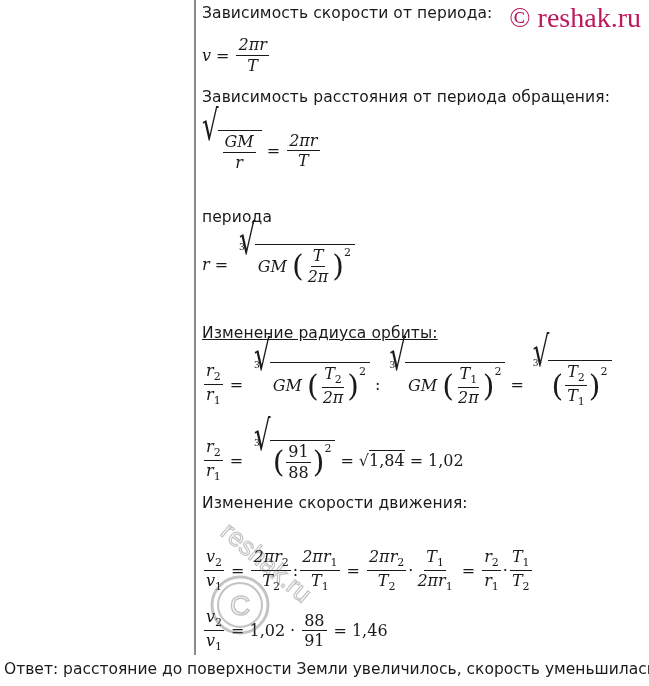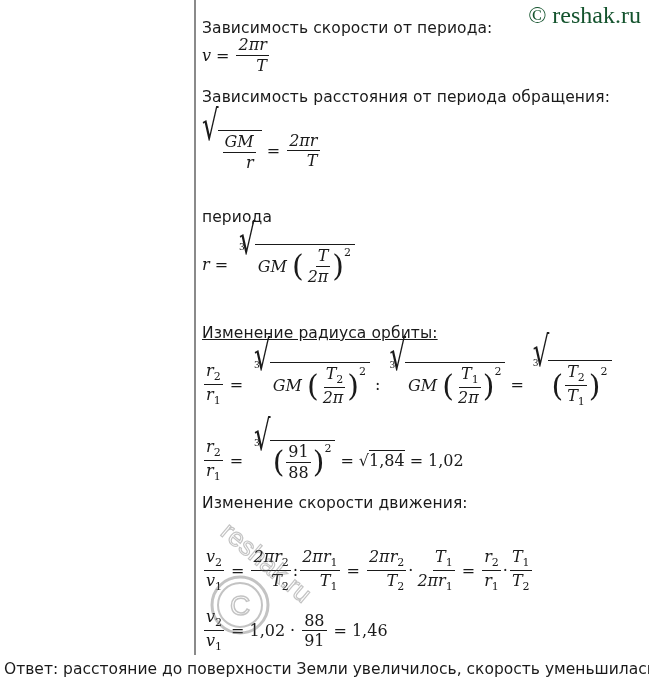--- a/index.html
+++ b/index.html
@@ -1,23 +1,23 @@
 <!DOCTYPE html>
 <html><head>
   <meta charset="utf-8">
   <style>
     html, body { margin: 0; padding: 0; background: #ffffff; }
     body { width: 649px; height: 686px; position: relative; overflow: hidden; color: #1a1a1a; }
     .vline { position: absolute; left: 194px; top: 0; width: 2px; height: 655px; background: #8a8a8a; }
-    .watermark-top { position: absolute; right: 8px; top: 2px; font-family: "Liberation Serif", serif; font-size: 24px; color: #14532d; }
+    .watermark-top { position: absolute; right: 8px; top: 2px; font-family: "Liberation Serif", serif; font-size: 28px; color: #be185d; }
     .content { position: absolute; left: 202px; top: 0; width: 440px; }
     .txt { font-family: "DejaVu Sans", sans-serif; font-size: 15.5px; color: #1a1a1a; position: absolute; white-space: nowrap; letter-spacing: 0.1px; }
     .math { font-family: "DejaVu Serif", serif; font-style: italic; font-size: 16px; color: #1a1a1a; position: absolute; white-space: nowrap; display: flex; align-items: center; }
     .up { font-style: normal; }
-    .frac { display: inline-flex; flex-direction: column; align-items: flex-end; vertical-align: middle; margin: 0 2px; }
+    .frac { display: inline-flex; flex-direction: column; align-items: center; vertical-align: middle; margin: 0 2px; }
     .frac .num { padding: 0 2px 1px; border-bottom: 1px solid #1a1a1a; line-height: 1.1; }
     .frac .den { padding: 1px 2px 0; line-height: 1.1; }
     .op { margin: 0 5px; font-style: normal; }
     .sqrt { display: inline-flex; align-items: stretch; position: relative; }
     .sqrt .rad { font-style: normal; font-size: 26px; line-height: 1; transform: scaleY(1.6); transform-origin: bottom; display: inline-block; margin-right: -1px; }
     .sqrt .body { border-top: 1px solid #1a1a1a; padding: 2px 4px 0 3px; display: inline-flex; align-items: center; }
     .idx { position: absolute; left: 0; top: -2px; font-size: 9px; font-style: normal; }
     .paren { font-style: normal; font-size: 30px; line-height: 1; font-weight: 200; }
     sup { font-size: 11px; font-style: normal; position: relative; top: -14px; }
     sub { font-size: 11px; font-style: normal; }
@@ -25,21 +25,21 @@
     .wm { position: absolute; left: 200px; top: 520px; width: 120px; height: 120px; pointer-events: none; opacity: 0.35; }
   </style>
 </head>
 <body>
 
 <div class="vline"></div>
 <div class="watermark-top">© reshak.ru</div>
 
 <div class="content">
 
-  <div class="txt" style="top:19px;">Зависимость скорости от периода:</div>
+  <div class="txt" style="top:4px;">Зависимость скорости от периода:</div>
   <div class="math" style="top:36px;">
     <span>v</span>
       <span class="op">=</span>
     <span class="frac">
         <span class="num">2πr</span>
         <span class="den">T</span>
       </span>
   </div>
 
   <div class="txt" style="top:88px;">Зависимость расстояния от периода обращения:</div>

